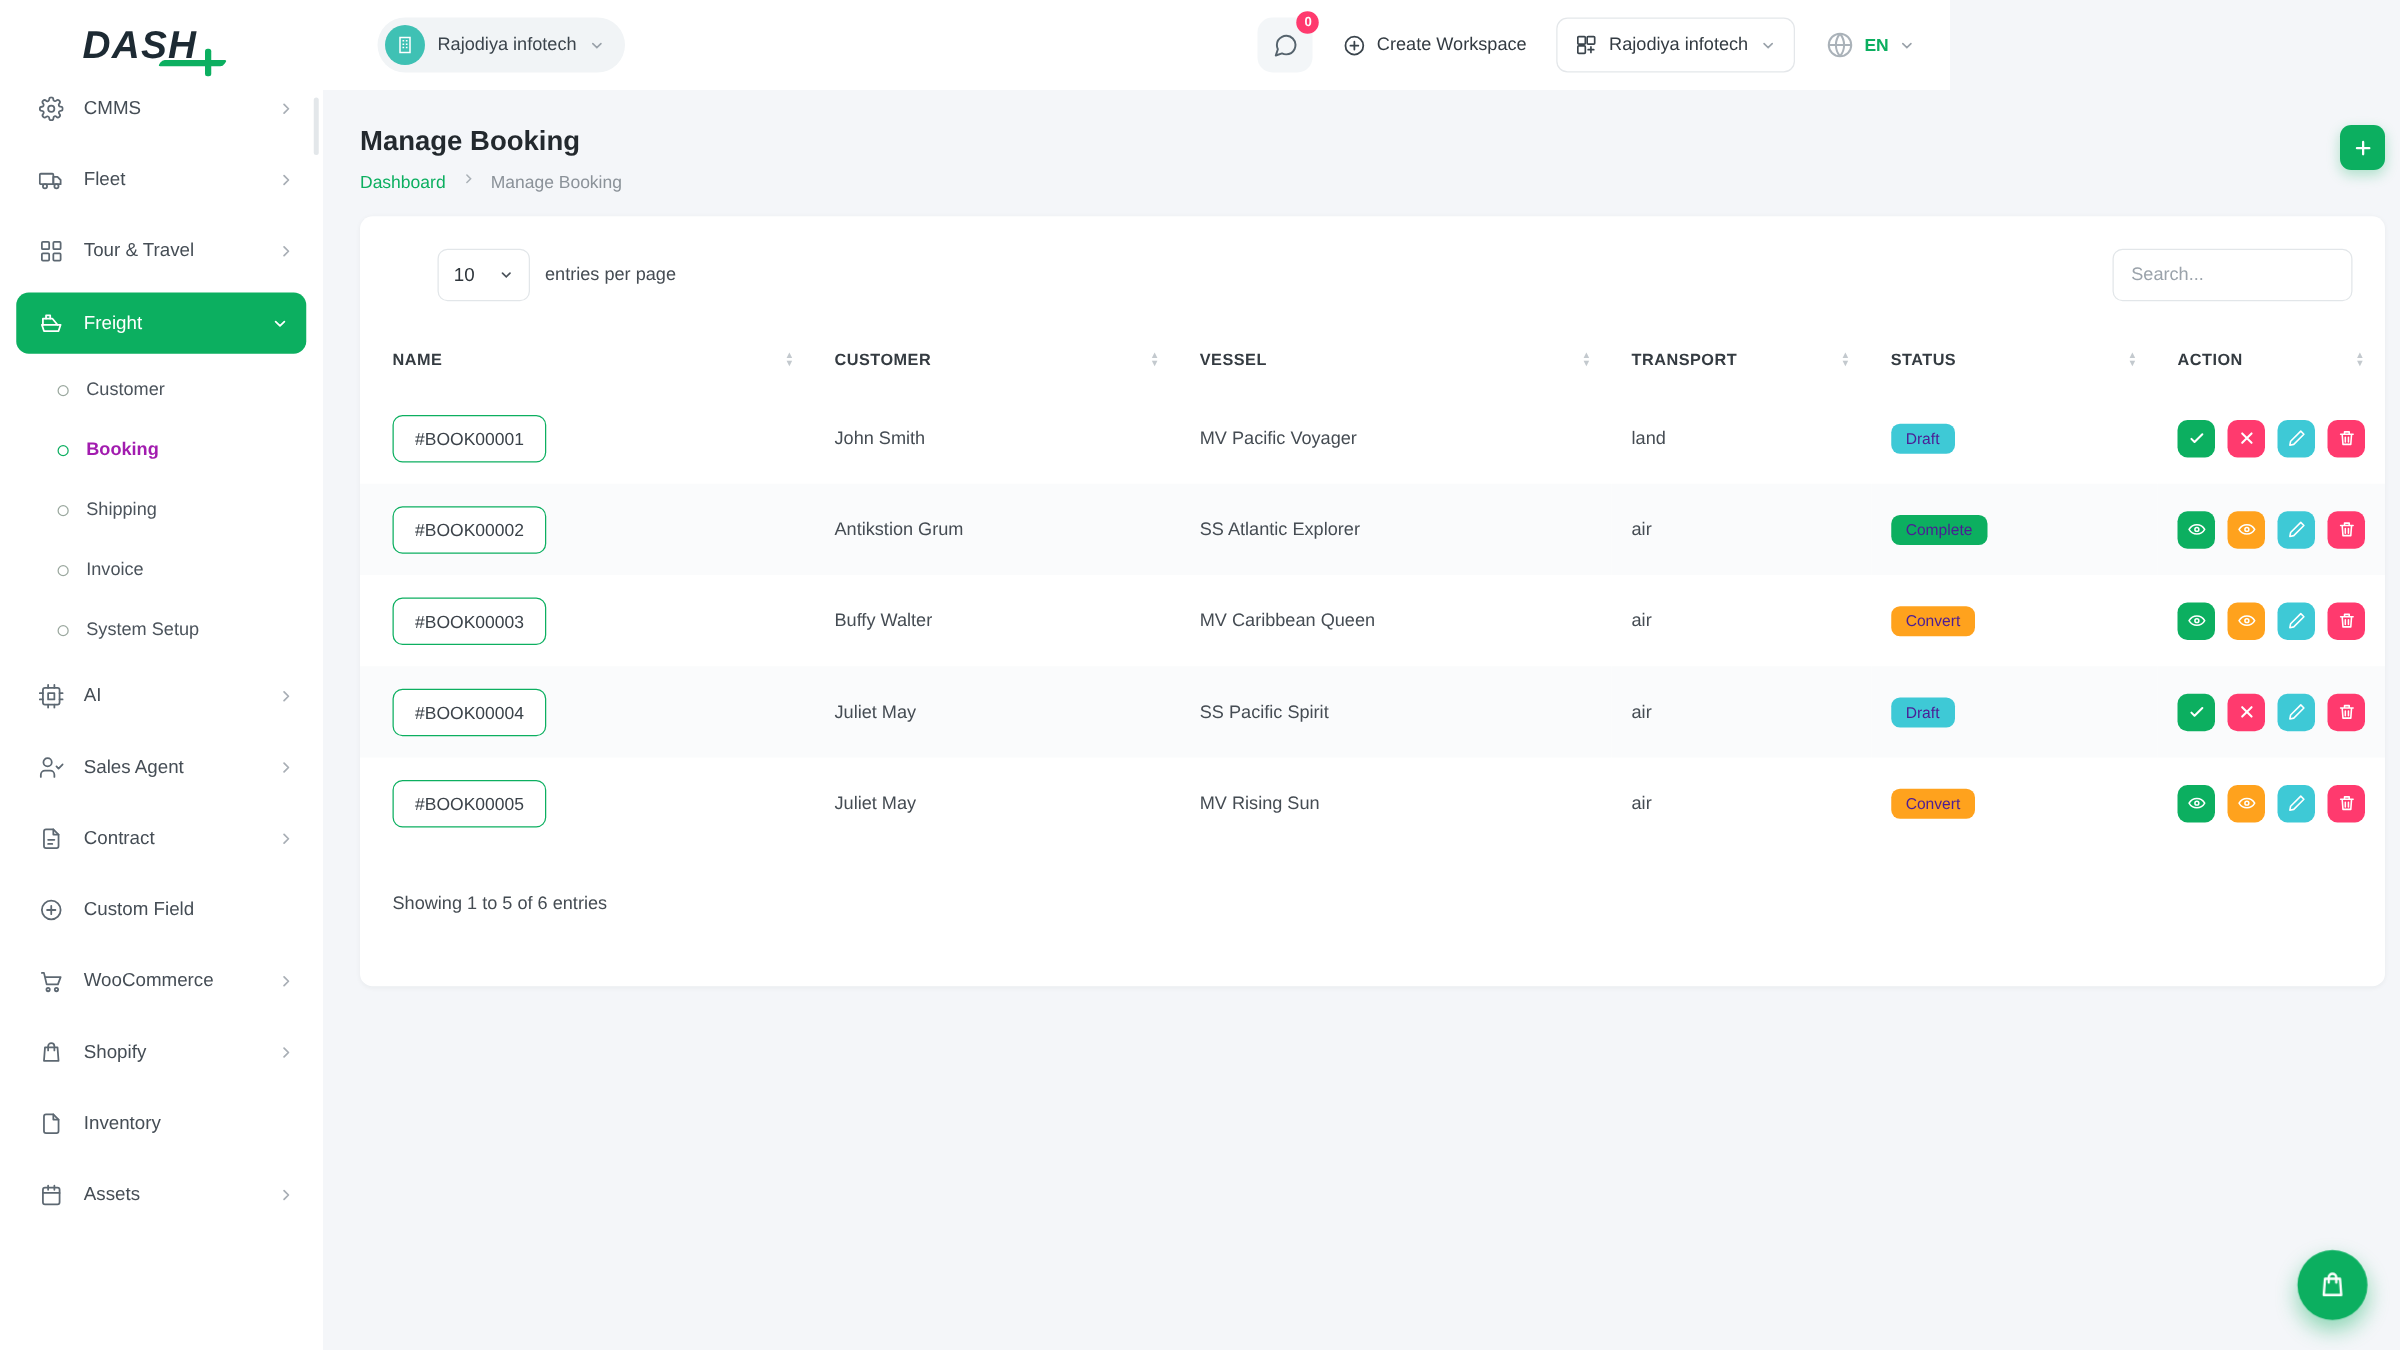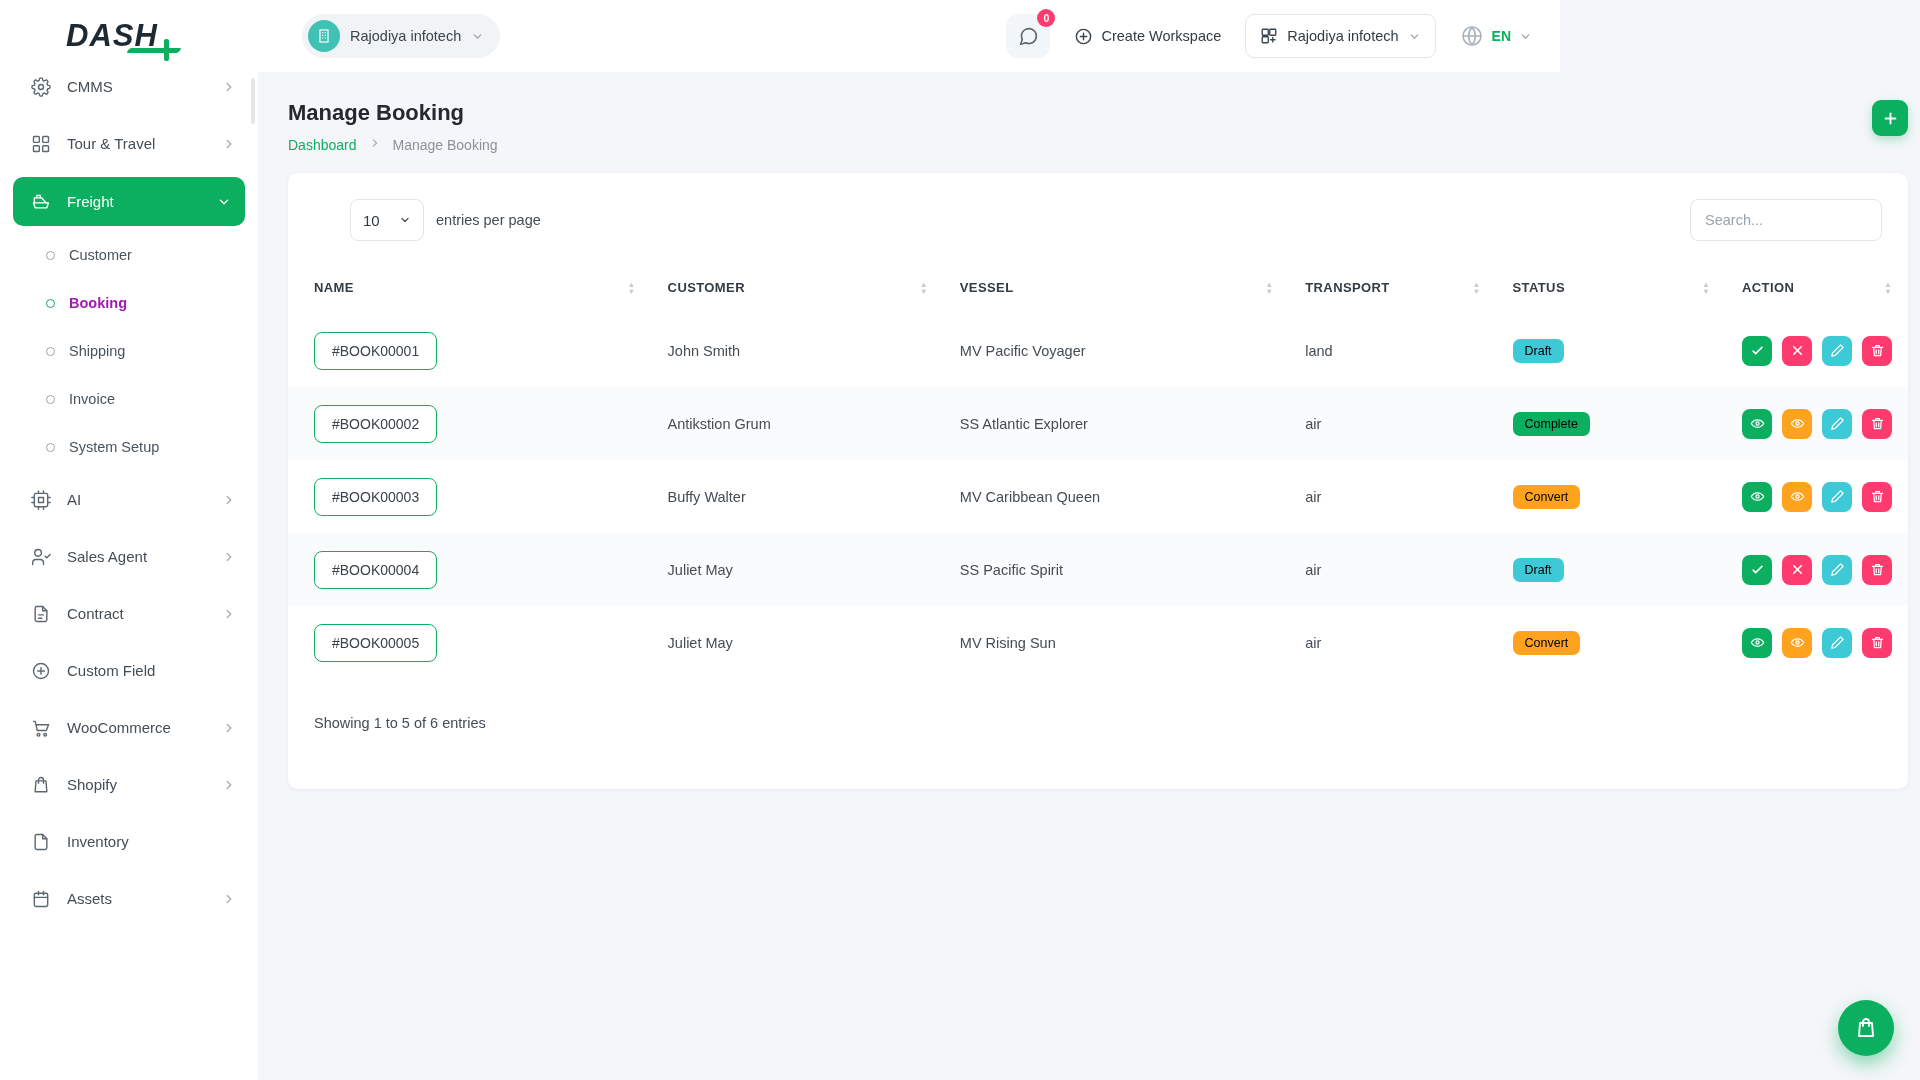--- a/index.html
+++ b/index.html
@@ -92,28 +92,28 @@
   .search { width:192px; height:42px; border:1px solid #e2e6e9; border-radius:8px; padding:0 14px;
     font-size:14.5px; color:#30373d; outline:none; font-family:"Liberation Sans",sans-serif; }
   .search::placeholder { color:#9ba3ab; }
 
   table { width:100%; border-collapse:collapse; margin-top:12px; }
   th { text-align:left; padding:19px 16px; font-size:13px; font-weight:700; color:#343b41;
     letter-spacing:.4px; cursor:pointer; }
   th:first-child, td:first-child { padding-left:26px; }
   th:nth-child(1){width:23%} th:nth-child(2){width:18.5%} th:nth-child(3){width:22%}
   th:nth-child(4){width:13%} th:nth-child(5){width:14.5%}
-  .th-inner { display:flex; align-items:flex-end; }
+  .th-inner { display:flex; align-items:flex-start; }
   .sort { margin-left:auto; display:flex; flex-direction:column; color:#c3c9ce; font-size:7.5px;
     line-height:7px; font-style:normal; padding-left:10px; }
   td { padding:0 16px; height:73px; font-size:14.5px; color:#454c53; vertical-align:middle; }
   tbody tr:nth-child(even){ background:#fafbfc; }
   .name-pill { display:inline-block; border:1px solid #0CAF60; border-radius:8px; padding:10px 17px;
     font-size:14px; color:#3b4249; background:#fff; cursor:pointer; }
-  .badge { display:inline-block; padding:5px 12px; border-radius:7px; color:#000000; font-size:12.5px;
+  .badge { display:inline-block; padding:5px 12px; border-radius:7px; color:#4c1d95; font-size:12.5px;
     font-weight:500; }
   .badge-info{ background:#3EC9D6; } .badge-success{ background:#0CAF60; } .badge-warning{ background:#FFA21D; }
   .actions { display:flex; align-items:center; gap:10px; }
   .abtn { width:30px; height:30px; border-radius:8px; border:none; color:#fff; cursor:pointer;
     display:flex; align-items:center; justify-content:center; }
   .abtn svg { width:15px; height:15px; }
   .abtn-success{ background:#0CAF60; } .abtn-danger{ background:#FF3A6E; }
   .abtn-info{ background:#3EC9D6; } .abtn-warning{ background:#FFA21D; }
   .summary { padding:36px 26px 0; font-size:14.5px; color:#454c53; }
 
@@ -202,20 +202,36 @@
         <span class="nav-label">CMMS</span>
         <span class="nav-chevron">
           <svg viewBox="0 0 24 24" fill="none" stroke="currentColor" stroke-width="2.4" stroke-linecap="round" stroke-linejoin="round">
             <path d="M9 6l6 6-6 6"></path>
           </svg>
         </span>
       </div>
       <div class="nav-item">
         <span class="nav-icon">
           <svg viewBox="0 0 24 24" fill="none" stroke="currentColor" stroke-width="1.7" stroke-linecap="round" stroke-linejoin="round">
+            <rect x="1" y="6" width="13" height="10" rx="1"></rect>
+            <path d="M14 9h4l3 3v4h-7z"></path>
+            <circle cx="6" cy="18" r="2"></circle>
+            <circle cx="17" cy="18" r="2"></circle>
+          </svg>
+        </span>
+        <span class="nav-label">Fleet</span>
+        <span class="nav-chevron">
+          <svg viewBox="0 0 24 24" fill="none" stroke="currentColor" stroke-width="2.4" stroke-linecap="round" stroke-linejoin="round">
+            <path d="M9 6l6 6-6 6"></path>
+          </svg>
+        </span>
+      </div>
+      <div class="nav-item">
+        <span class="nav-icon">
+          <svg viewBox="0 0 24 24" fill="none" stroke="currentColor" stroke-width="1.7" stroke-linecap="round" stroke-linejoin="round">
             <rect x="3" y="3" width="7" height="7" rx="1"></rect>
             <rect x="14" y="3" width="7" height="7" rx="1"></rect>
             <rect x="3" y="14" width="7" height="7" rx="1"></rect>
             <rect x="14" y="14" width="7" height="7" rx="1"></rect>
           </svg>
         </span>
         <span class="nav-label">Tour &amp; Travel</span>
         <span class="nav-chevron">
           <svg viewBox="0 0 24 24" fill="none" stroke="currentColor" stroke-width="2.4" stroke-linecap="round" stroke-linejoin="round">
             <path d="M9 6l6 6-6 6"></path>

